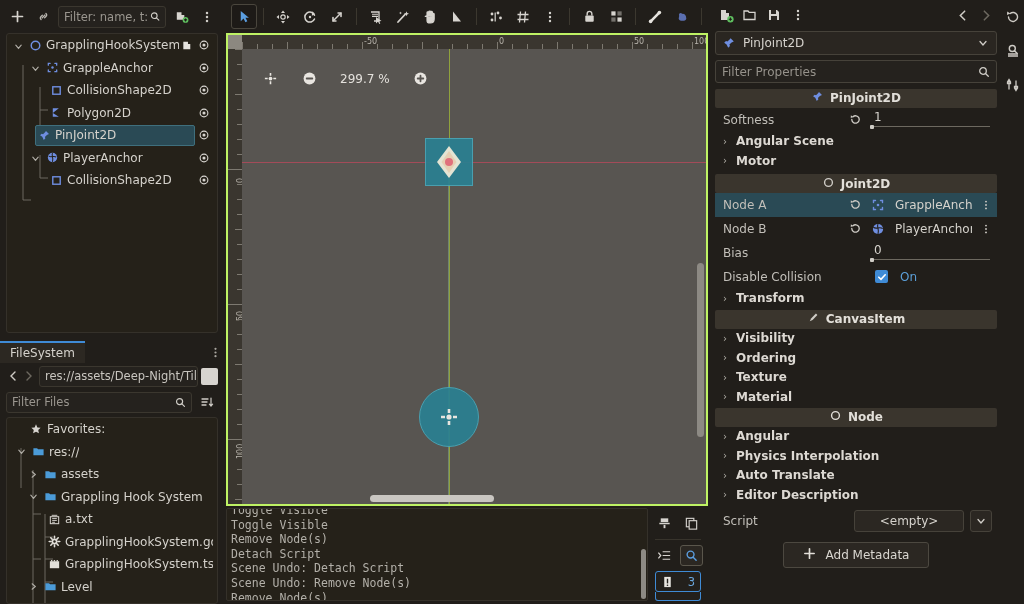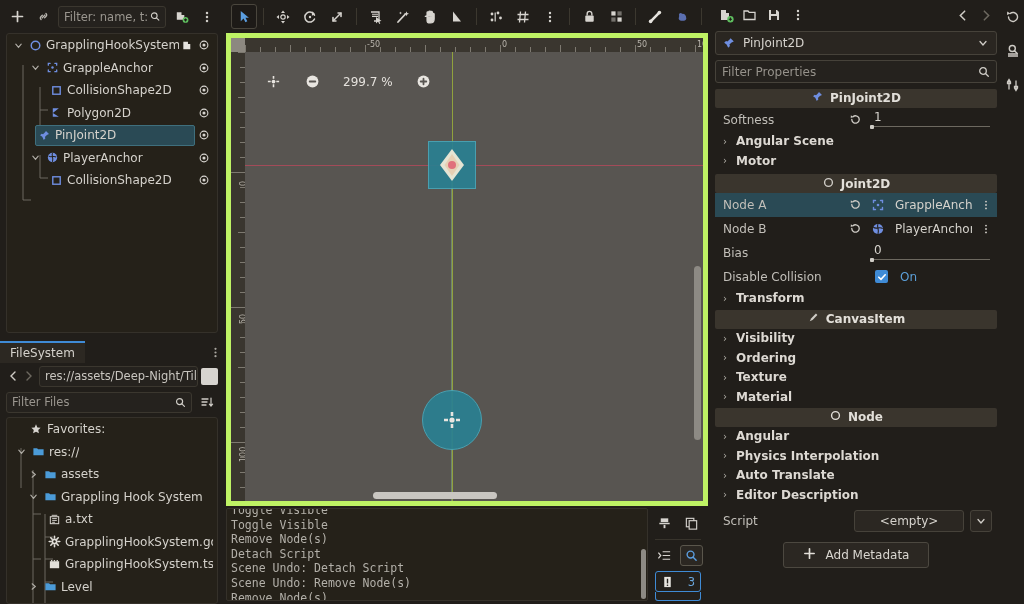--- a/index.html
+++ b/index.html
@@ -30,21 +30,21 @@
   .scene-tree {
     margin: 0 6px 0 6px; flex: 0 0 auto; height: 300px;
     background: #252119; border: 1px solid #35312a; border-radius: 3px;
     overflow: hidden; position: relative;
   }
   .tree-row { height: 22.5px; display: flex; align-items: center; position: relative; padding-right: 4px; }
   .tree-row.selected .row-chip { background: #2a4a55; border: 1px solid #3f6f7d; }
   .row-chip {
     position: absolute; left: 0; right: 22px; top: 1px; bottom: 1px; border-radius: 2px;
   }
-  .tree-row .inner { position: relative; display: flex; align-items: center; flex: 1 1 auto; min-width: 0; gap: 4px; }
+  .tree-row .inner { position: relative; display: flex; align-items: flex-end; flex: 1 1 auto; min-width: 0; gap: 4px; }
   .twisty { width: 12px; height: 12px; display: flex; align-items: center; justify-content: center; flex: 0 0 12px; }
   .nodeicon { width: 14px; height: 14px; flex: 0 0 14px; display: flex; align-items: center; justify-content: center; }
   .nodelabel { font-size: 12px; color: #d5d2cc; white-space: nowrap; overflow: hidden; }
   .eye { width: 18px; flex: 0 0 18px; display: flex; align-items: center; justify-content: center; position: relative; }
   .guides { position: absolute; left: 0; top: 0; width: 100%; height: 100%; pointer-events: none; }
 
   
   .fs-dock { margin-top: 8px; flex: 1 1 auto; display: flex; flex-direction: column; min-height: 0; position: relative; }
   .fs-tabrow { height: 22px; display: flex; align-items: center; position: relative; }
   .fs-tab {
@@ -73,21 +73,21 @@
   .fsrow { height: 22.5px; display: flex; align-items: center; gap: 4px; padding-right: 4px; position: relative; }
 
   
   .center-col { flex: 1 1 auto; display: flex; flex-direction: column; background: #211e1a; min-width: 0; }
   .vp-toolbar { height: 33px; display: flex; align-items: center; padding: 0 7px; gap: 1px; }
   .tool-btn { width: 26px; height: 25px; display: flex; align-items: center; justify-content: center; border-radius: 3px; flex: 0 0 26px; }
   .tool-btn.active { background: #1d1a17; border: 1px solid #4a463d; }
   .tsep { width: 1px; height: 17px; background: #3c382f; margin: 0 5px; flex: 0 0 1px; }
   .view-menu { height: 25px; padding: 0 9px; display: flex; align-items: center; font-size: 12px; color: #d5d2cc; border-radius: 3px; }
 
-  .vp-wrap { flex: 1 1 auto; margin: 0 2px 0 2px; position: relative; border: 5px solid #bef264; min-height: 0; background: #585551; }
+  .vp-wrap { flex: 1 1 auto; margin: 0 2px 0 2px; position: relative; border: 2px solid #bef264; min-height: 0; background: #585551; }
   .ruler-h { position: absolute; left: 14px; right: 0; top: 0; height: 14px; background: #3a362f; overflow: hidden; }
   .ruler-v { position: absolute; left: 0; top: 14px; bottom: 0; width: 14px; background: #3a362f; overflow: hidden; }
   .ruler-corner { position: absolute; left: 0; top: 0; width: 14px; height: 14px; background: #8c8880; }
   .rtick { position: absolute; background: #7d7970; }
   .rlabel { position: absolute; font-size: 8px; color: #b9b5ad; font-family: "DejaVu Sans", sans-serif; }
   .rlabel-v { position: absolute; font-size: 8px; color: #b9b5ad; transform: rotate(-90deg); transform-origin: left top; white-space: nowrap; }
   .canvas2d { position: absolute; left: 14px; top: 14px; right: 0; bottom: 0; background: #585551; overflow: hidden; }
 
   .zoombar { position: absolute; left: 14px; top: 18px; display: flex; align-items: center; gap: 22px; padding: 3px 6px; z-index: 5; }
   .zoom-pct { font-size: 12px; color: #e4e1dc; }

